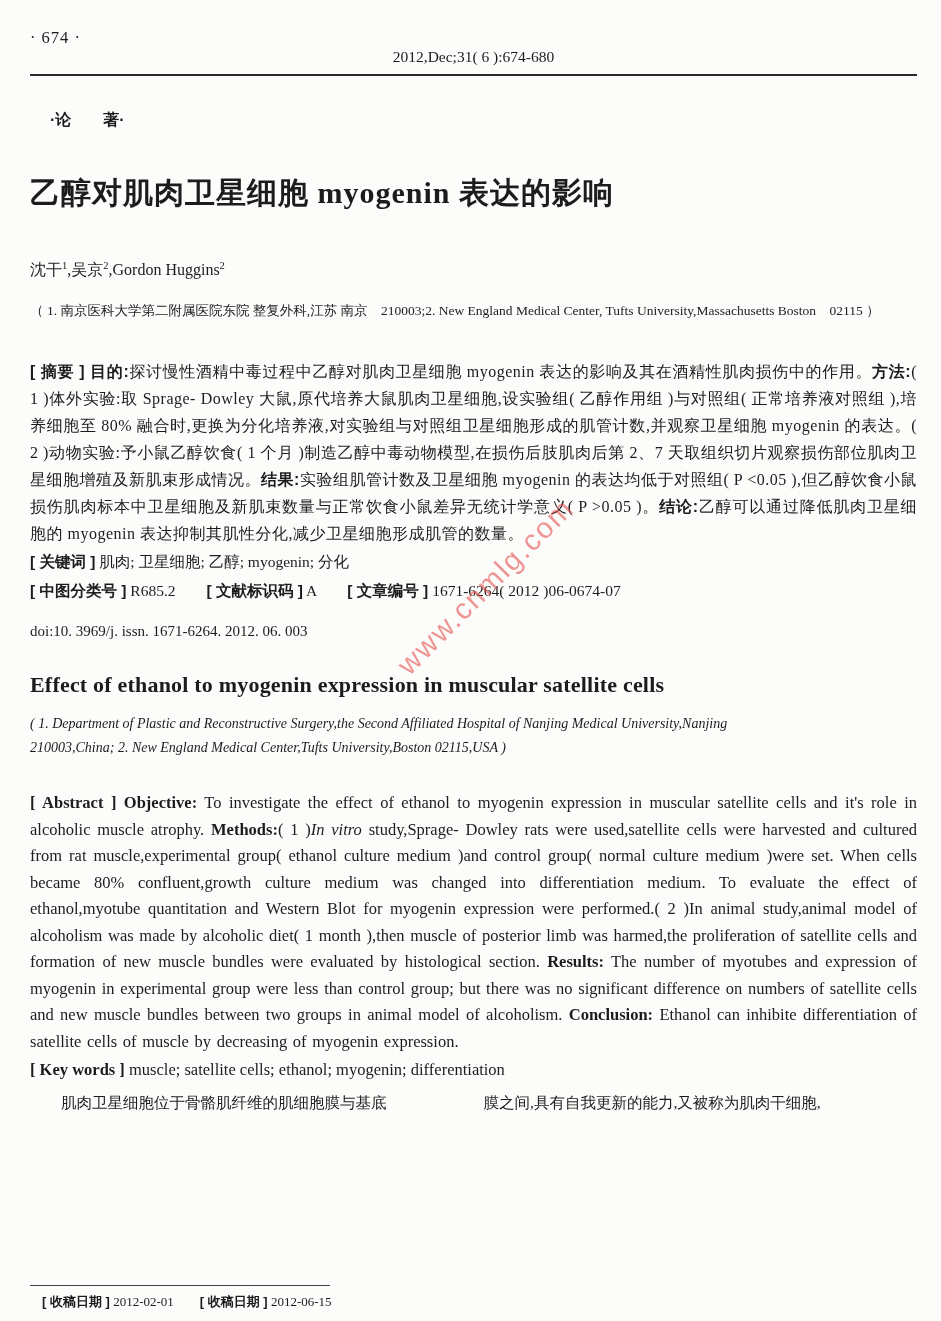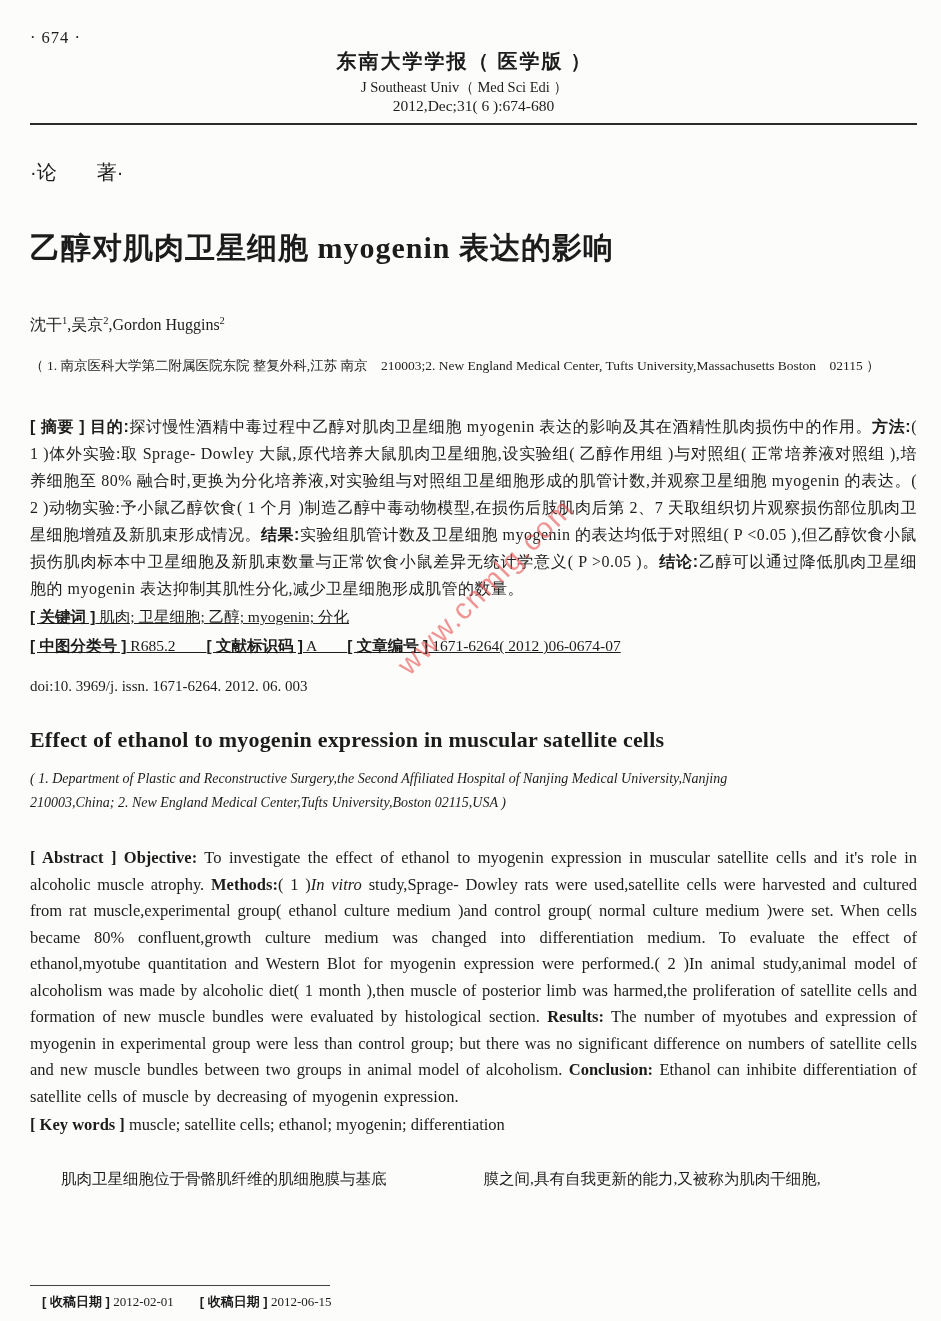--- a/index.html
+++ b/index.html
@@ -17,52 +17,53 @@
   
   .header { display: flex; align-items: center; padding: 10px 0 8px; flex-direction: column; }
   .page-num { font-size: 16.5px; margin-right: auto; letter-spacing: 1px; }
   .journal { text-align: center; margin-right: 18px; }
   .journal-cn { font-size: 20px; font-weight: bold; letter-spacing: 2px; }
   .journal-en { font-size: 14.5px; margin-top: 3px; }
   .issue { font-size: 15.5px; white-space: nowrap; }
   .header-rule { border-top: 2px solid #2b2b2b; }
 
   .article-type {
-    margin-top: 34px; font-size: 20px; font-weight: normal;
+    margin-top: 34px; font-size: 16px; font-weight: bold;
     font-family: "Liberation Sans", "DejaVu Sans", sans-serif;
+    margin-left: 20px;
   }
 
   .title-cn { margin-top: 42px; font-size: 30px; font-weight: bold; letter-spacing: 1px; }
 
   .authors { margin-top: 46px; font-size: 16px; }
   sup { font-size: 10.5px; }
 
   .affil-cn { margin-top: 16px; font-size: 13.5px; line-height: 27px; color: #222; max-width: 880px; }
 
   .abstract-cn {
     margin-top: 34px; font-size: 16px; line-height: 27px;
     text-align: justify; letter-spacing: 0.5px;
   }
-  .kv-line { font-size: 15.5px; line-height: 28px; margin-top: 1px; text-decoration: underline; }
+  .kv-line { font-size: 15.5px; line-height: 28px; margin-top: 1px; }
   .abstract-cn b, .kv-line b, .footer-text b, .article-type {
     font-family: "Liberation Sans", "DejaVu Sans", sans-serif;
   }
   .doi { font-size: 15px; margin-top: 18px; }
 
   .title-en { margin-top: 32px; font-size: 22px; font-weight: bold; letter-spacing: 0.2px; }
   .authors-en { margin-top: 34px; font-size: 16px; font-family: "Liberation Sans", "DejaVu Sans", sans-serif; }
   .affil-en { margin-top: 14px; font-size: 14px; font-style: italic; line-height: 24px; max-width: 720px; }
 
   .abstract-en {
     margin-top: 30px; font-size: 16.5px; line-height: 26.5px;
     text-align: justify; word-spacing: 1.5px;
   }
   .keywords-en { font-size: 16.5px; line-height: 27px; margin-top: 1px; }
 
-  .body-cols { margin-top: 28px; display: flex; gap: 20px; font-size: 15.5px; line-height: 26px; }
+  .body-cols { margin-top: 7px; display: flex; gap: 20px; font-size: 15.5px; line-height: 26px; }
   .col { flex: 1; }
   .indent { text-indent: 2em; }
 
   .footer { position: absolute; left: 30px; bottom: 10px; }
   .footer-rule { width: 300px; border-top: 1.5px solid #444; margin-bottom: 7px; }
   .footer-text { font-size: 13px; padding-left: 12px; }
 
   .watermark {
     position: absolute; left: 368px; top: 570px;
     transform: rotate(-45deg); transform-origin: center;
@@ -72,24 +73,20 @@
     pointer-events: none; white-space: nowrap;
   }
 </style>
 </head>
 <body>
 
 <div class="page">
 
   <header class="header">
     <div class="page-num">· 674 ·</div>
-    <div class="journal">
-      <div class="journal-cn">东南大学学报（ 医学版 ）</div>
-      <div class="journal-en">J Southeast Univ（ Med Sci Edi ）</div>
-    </div>
     <div class="issue">2012,Dec;31( 6 ):674-680</div>
   </header>
   <div class="header-rule"></div>
 
   <div class="article-type">·论　　著·</div>
 
   <h1 class="title-cn">乙醇对肌肉卫星细胞 myogenin 表达的影响</h1>
 
   <p class="authors"><span>沈干</span><sup>1</sup><span>,吴京</span><sup>2</sup><span>,Gordon Huggins</span><sup>2</sup></p>
 

